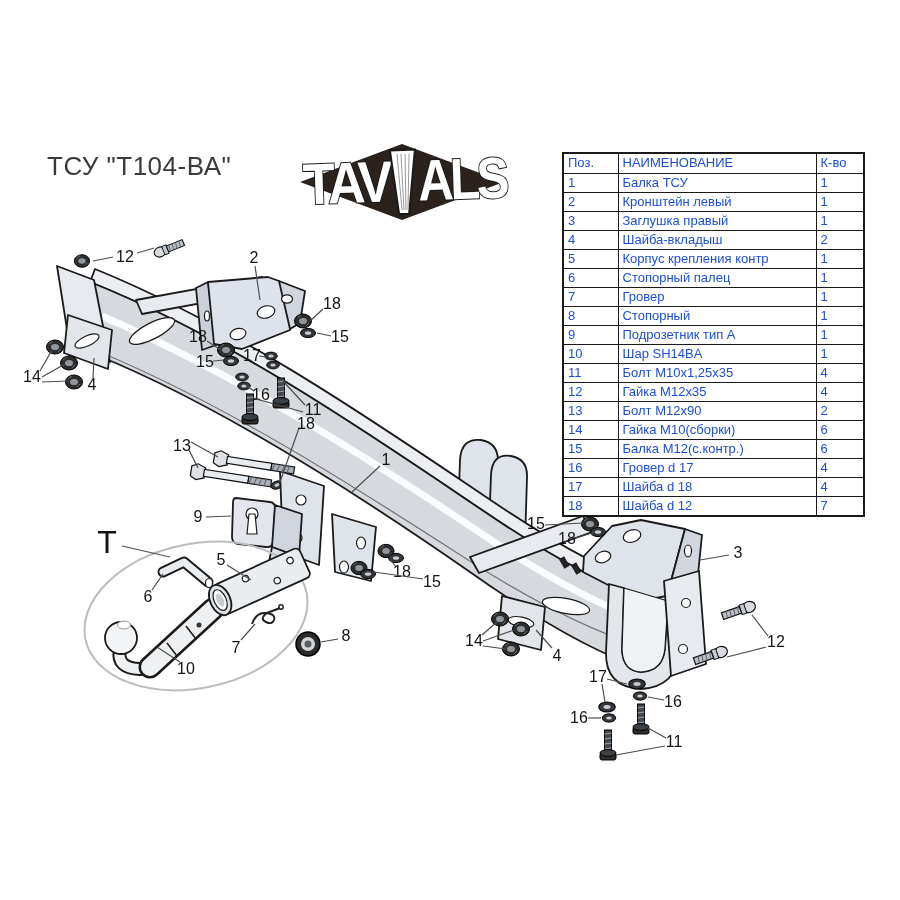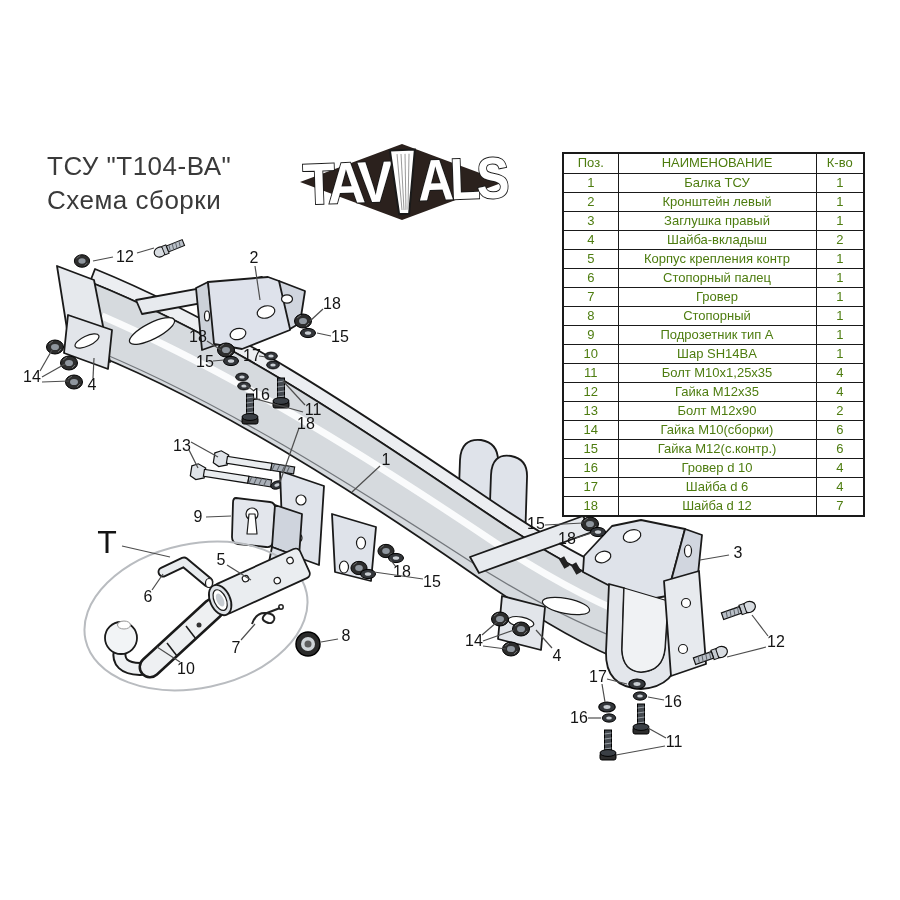--- a/index.html
+++ b/index.html
@@ -4,21 +4,21 @@
 <style>
   html,body{margin:0;padding:0;background:#fff;}
   #page{position:relative;width:900px;height:900px;background:#fff;overflow:hidden;
         font-family:"Liberation Sans",sans-serif;}
   #title-block{position:absolute;left:47px;top:150px;font-size:26px;line-height:1.3;
         color:#3a3a3a;letter-spacing:.5px;white-space:nowrap;}
   #logo-wrap{position:absolute;left:292px;top:136px;width:220px;height:100px;}
   .table-wrap{position:absolute;left:562px;top:152px;}
   table.parts{border-collapse:collapse;background:#fff;}
   table.parts th,table.parts td{border:1px solid #1a1a1a;font-size:13px;font-weight:400;
-        text-align:center;padding:1px 4px;height:16px;line-height:1.1;color:#4d7c0f;
+        text-align:left;padding:1px 4px;height:16px;line-height:1.1;color:#1d4ed8;
         font-family:"Liberation Sans",sans-serif;white-space:nowrap;}
   table.parts{border:2px solid #1a1a1a;}
   table.parts th{height:17px;}
   col.c-pos{width:55px;} col.c-name{width:198px;} col.c-qty{width:48px;}
   #diagram{position:absolute;left:0;top:0;}
   .callout{font-family:"Liberation Sans",sans-serif;font-size:16px;font-weight:400;fill:#141414;
            text-anchor:middle;}
   .callout.big{font-size:32px;}
   .leader{stroke:#4d4d4d;stroke-width:1.2;}
   .outl{stroke:#1a1a1a;stroke-width:1.8;stroke-linejoin:round;}
@@ -26,21 +26,20 @@
   .logo-letter{font-family:"Liberation Sans",sans-serif;font-weight:bold;font-size:58px;
            fill:#fff;stroke:#1a1a1a;stroke-width:2;paint-order:stroke;letter-spacing:-4px;}
 </style>
 </head>
 <body>
 
 <div id="page">
 
   <div id="title-block">
     <div>ТСУ  "Т104-ВА"</div>
-    <div>Схема сборки</div>
   </div>
 
   <div id="logo-wrap">
     <svg width="220" height="100" viewBox="0 0 220 100">
       <polygon points="8,46 110,8 212,46 110,84" fill="#2b211d"></polygon>
       <g transform="rotate(-2 110 46)">
         <text class="logo-letter" x="97" y="65" text-anchor="end" textLength="86" lengthAdjust="spacingAndGlyphs">TAV</text>
         <polygon points="99,14 124,14 116,78 106,78" fill="#fff" stroke="#1a1a1a" stroke-width="2"></polygon>
         <line x1="106" y1="18" x2="109" y2="74" stroke="#9a9a9a" stroke-width="1"></line>
         <line x1="110" y1="18" x2="111" y2="74" stroke="#9a9a9a" stroke-width="1"></line>
@@ -131,31 +130,31 @@
             <td>Болт М12х90</td>
             <td>2</td>
           </tr>
           <tr>
             <td>14</td>
             <td>Гайка М10(сборки)</td>
             <td>6</td>
           </tr>
           <tr>
             <td>15</td>
-            <td>Гайка М12(с.контр.)</td>
+            <td>Балка М12(с.контр.)</td>
             <td>6</td>
           </tr>
           <tr>
             <td>16</td>
-            <td>Гровер d 10</td>
+            <td>Гровер d 17</td>
             <td>4</td>
           </tr>
           <tr>
             <td>17</td>
-            <td>Шайба d 6</td>
+            <td>Шайба d 18</td>
             <td>4</td>
           </tr>
           <tr>
             <td>18</td>
             <td>Шайба d 12</td>
             <td>7</td>
           </tr>
         </tbody>
     </table>
   </div>

